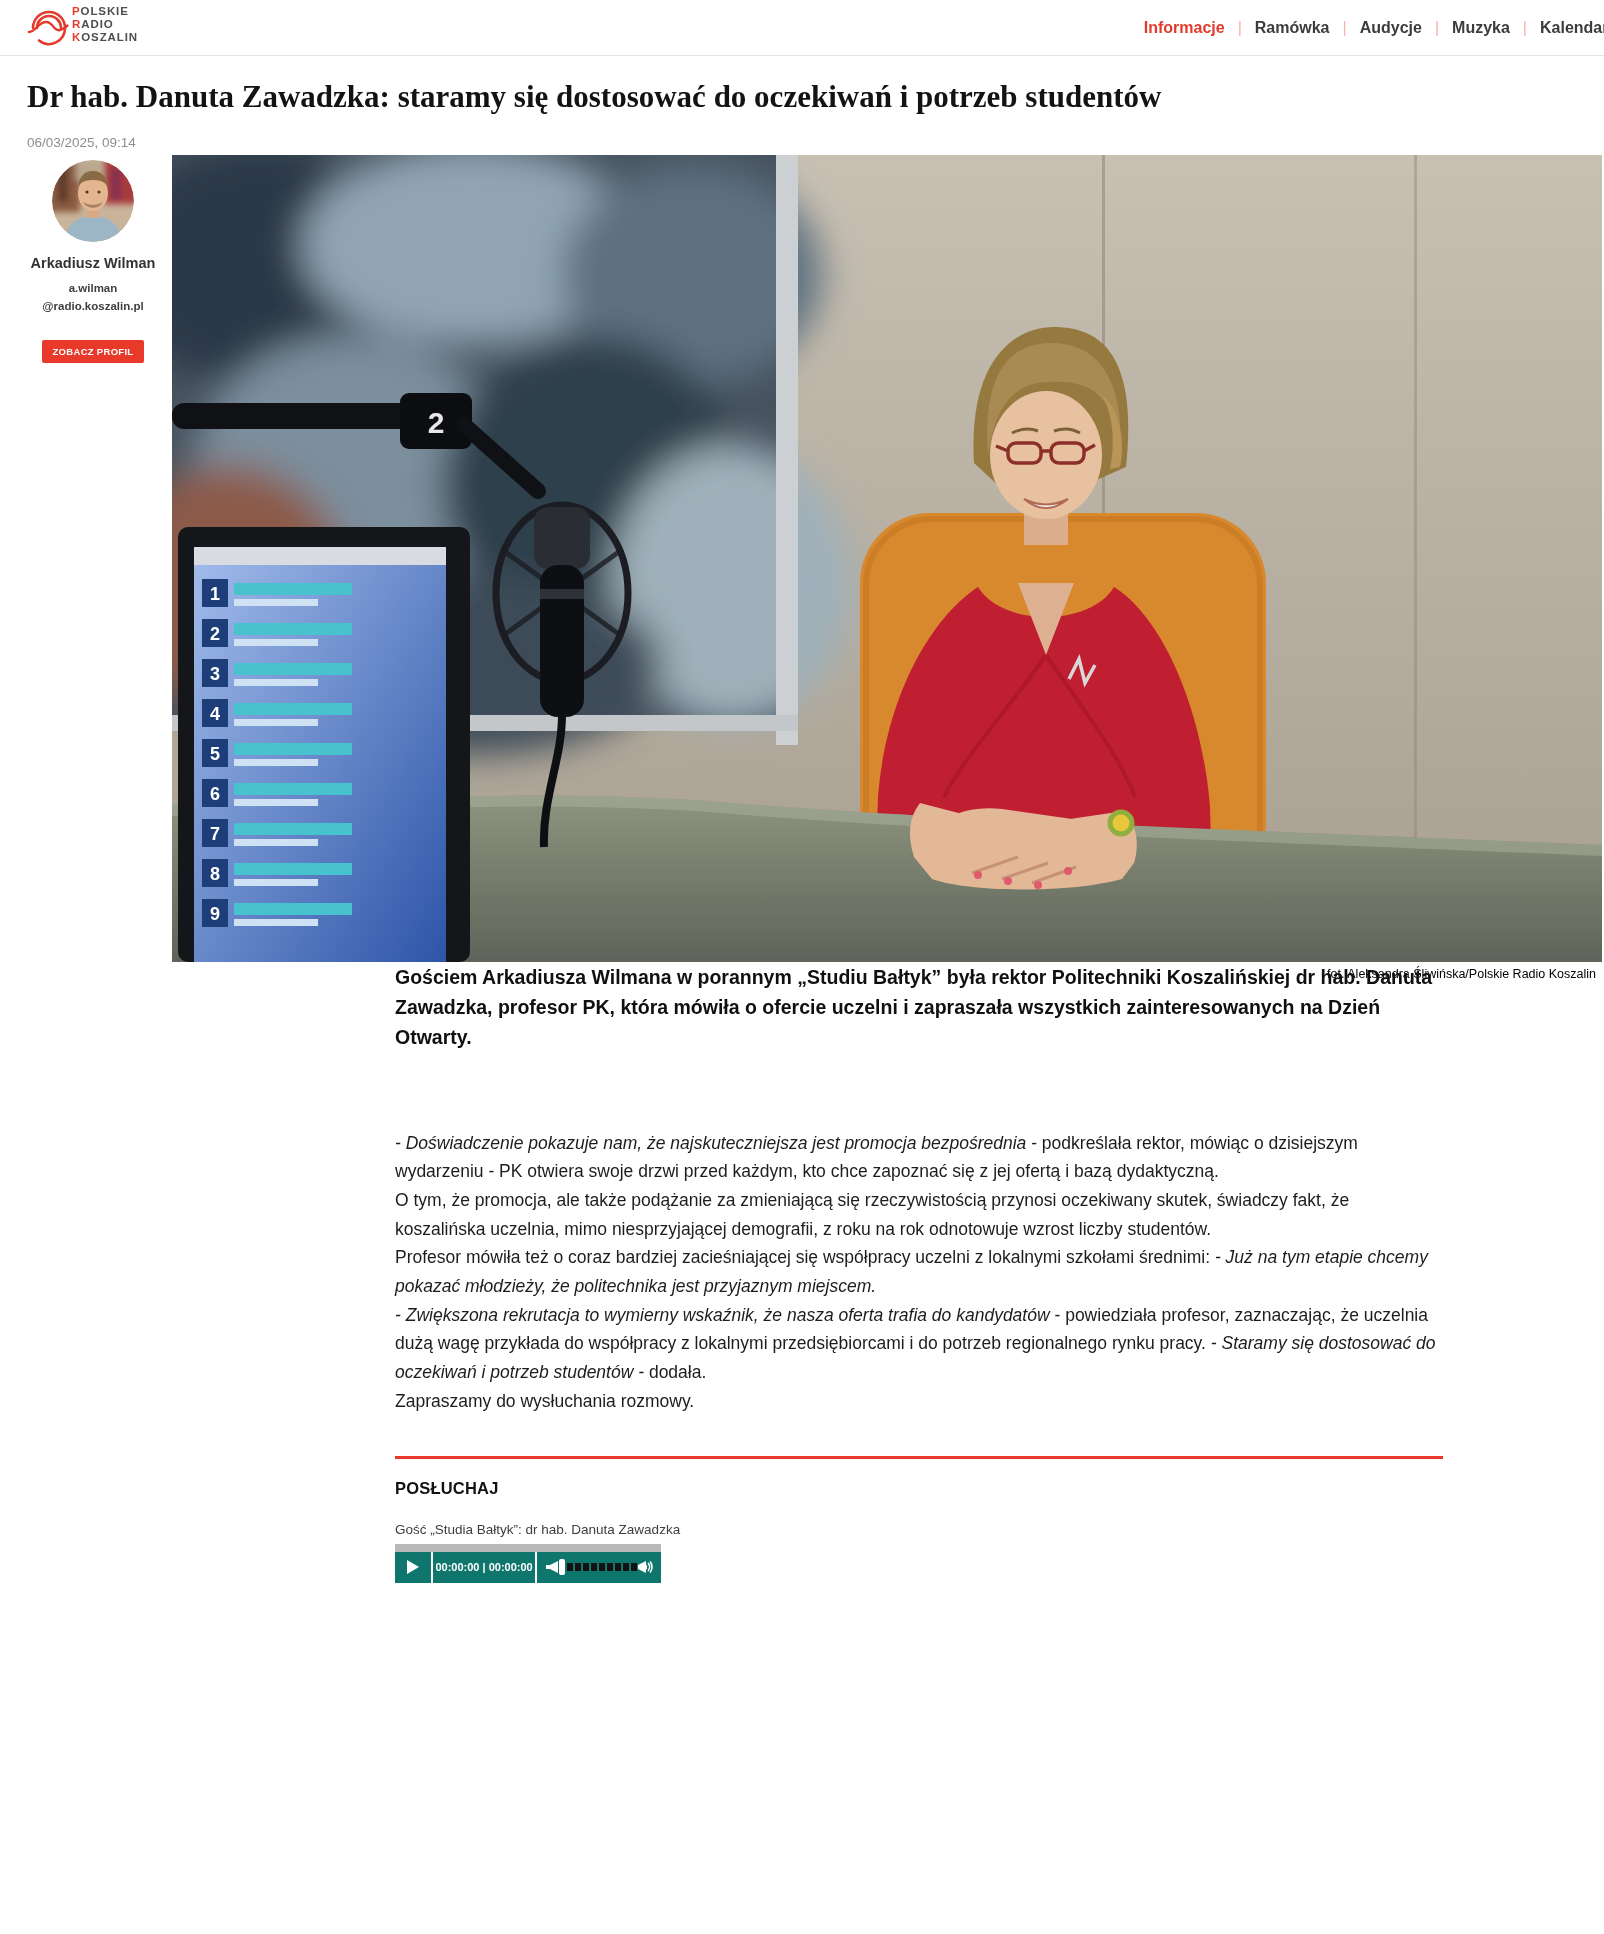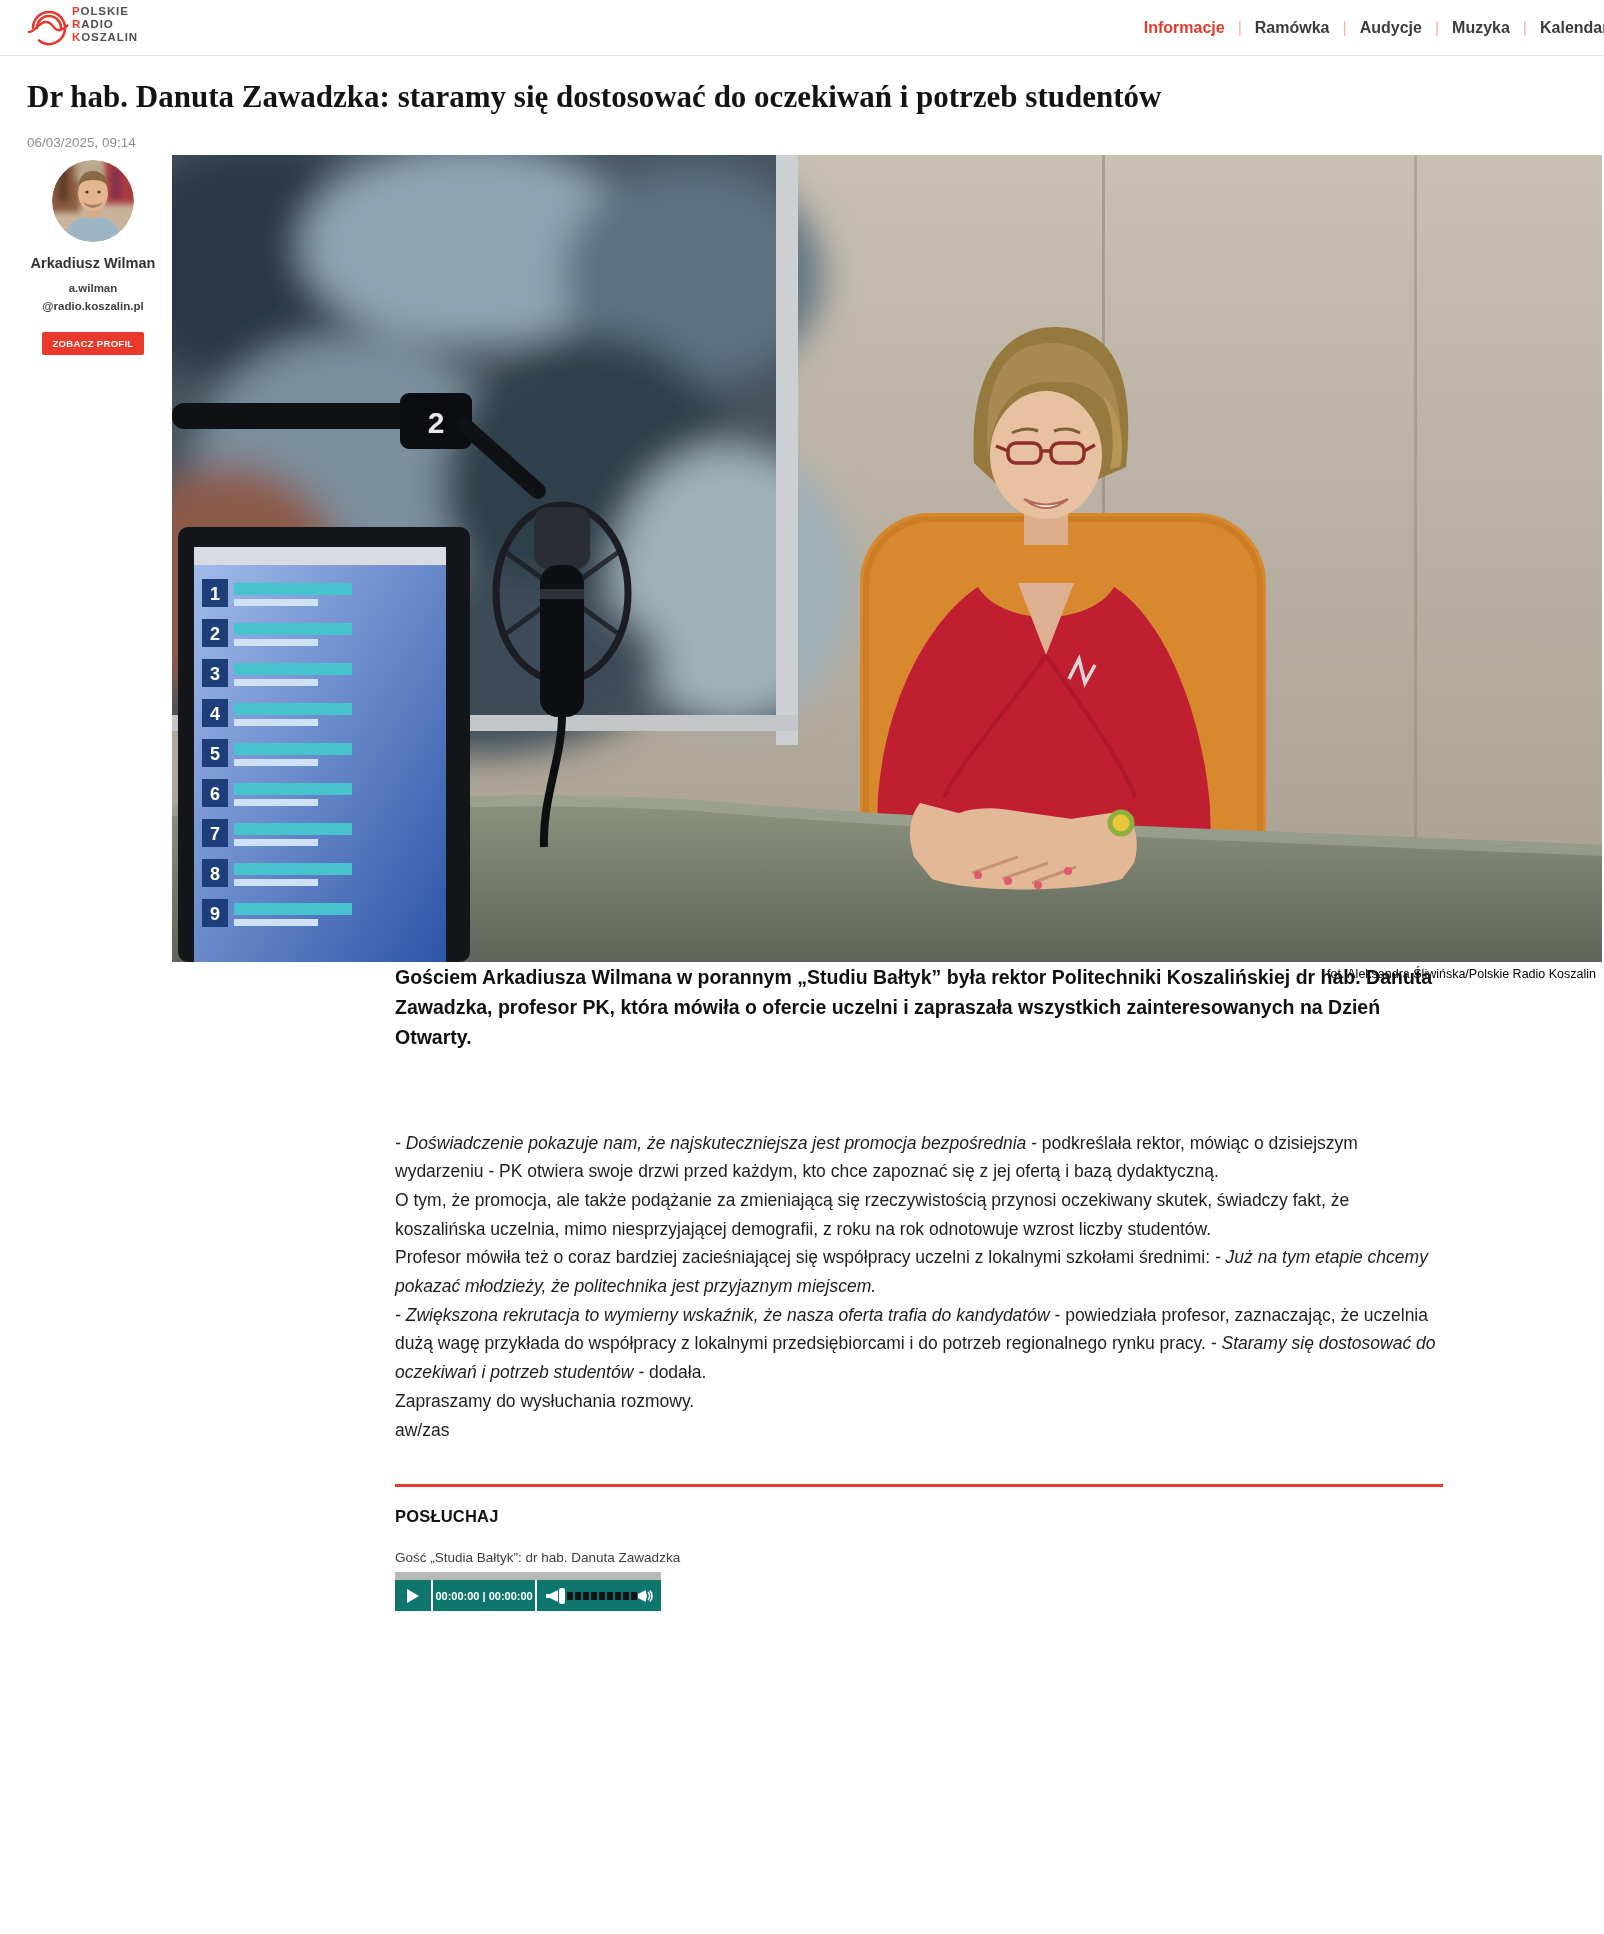--- a/index.html
+++ b/index.html
@@ -38,21 +38,21 @@
   }
   .date { position: absolute; left: 27px; top: 135px; font-size: 13.5px; color: #8e8e8e; }
 
   
   .author { position: absolute; left: 18px; top: 160px; width: 150px; text-align: center; }
   .avatar { width: 82px; height: 82px; border-radius: 50%; overflow: hidden; margin: 0 auto; cursor: pointer; }
   .avatar svg { display: block; }
   .author-name { margin-top: 13px; font-size: 14.5px; font-weight: 700; color: #333; }
   .author-email { margin-top: 9px; font-size: 11.5px; font-weight: 700; color: #3f3f3f; line-height: 1.55; }
   .profile-btn {
-    margin-top: 16px; display: inline-block; background: #e8392b; color: #fff;
+    margin-top: 24px; display: inline-block; background: #e8392b; color: #fff;
     font-family: "Liberation Sans", sans-serif;
     font-size: 9.5px; font-weight: 700; letter-spacing: .3px;
     padding: 6px 11px; border: none; border-radius: 2px; cursor: pointer;
   }
 
   
   .photo { position: absolute; left: 172px; top: 155px; width: 1430px; height: 807px; overflow: hidden; }
   .photo svg { display: block; width: 1430px; height: 807px; }
   .credit { position: absolute; top: 967px; right: 8px; font-size: 12.5px; color: #000000; }
 
@@ -317,21 +317,20 @@
   <p class="para first"><em>- Doświadczenie pokazuje nam, że najskuteczniejsza jest promocja bezpośrednia</em><span> - podkreślała rektor, mówiąc o dzisiejszym wydarzeniu - PK otwiera swoje drzwi przed każdym, kto chce zapoznać się z jej ofertą i bazą dydaktyczną.</span></p>
 
   <p class="para"><span>O tym, że promocja, ale także podążanie za zmieniającą się rzeczywistością przynosi oczekiwany skutek, świadczy fakt, że koszalińska uczelnia, mimo niesprzyjającej demografii, z roku na rok odnotowuje wzrost liczby studentów.</span></p>
 
   <p class="para"><span>Profesor mówiła też o coraz bardziej zacieśniającej się współpracy uczelni z lokalnymi szkołami średnimi: </span><em>- Już na tym etapie chcemy pokazać młodzieży, że politechnika jest przyjaznym miejscem.</em></p>
 
   <p class="para"><em>- Zwiększona rekrutacja to wymierny wskaźnik, że nasza oferta trafia do kandydatów</em><span> - powiedziała profesor, zaznaczając, że uczelnia dużą wagę przykłada do współpracy z lokalnymi przedsiębiorcami i do potrzeb regionalnego rynku pracy. </span><em>- Staramy się dostosować do oczekiwań i potrzeb studentów -</em><span> dodała.</span></p>
 
   <p class="para"><span>Zapraszamy do wysłuchania rozmowy.</span></p>
 
-  <p class="para"><span>aw/zas</span></p>
 
   <hr class="red-rule">
 
   <div class="listen-heading">POSŁUCHAJ</div>
   <div class="track-title">Gość „Studia Bałtyk”: dr hab. Danuta Zawadzka</div>
 
   <div class="seekbar"></div>
   <div class="player">
     <button class="btn-play">
       <span class="play-tri"></span>

